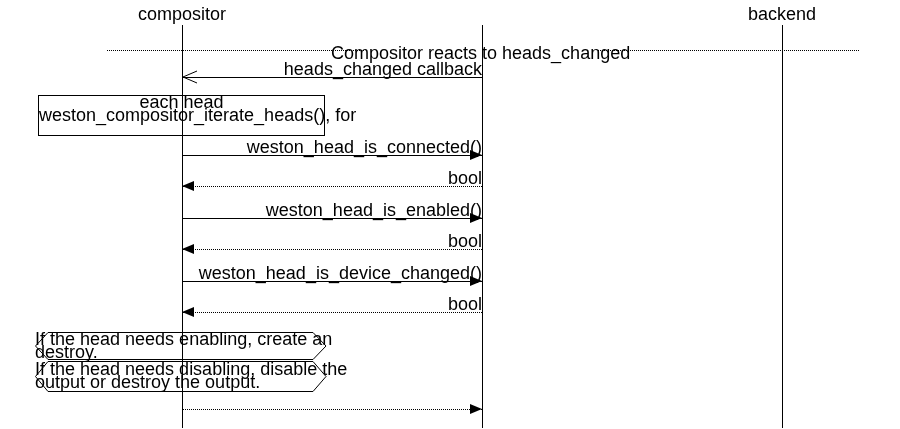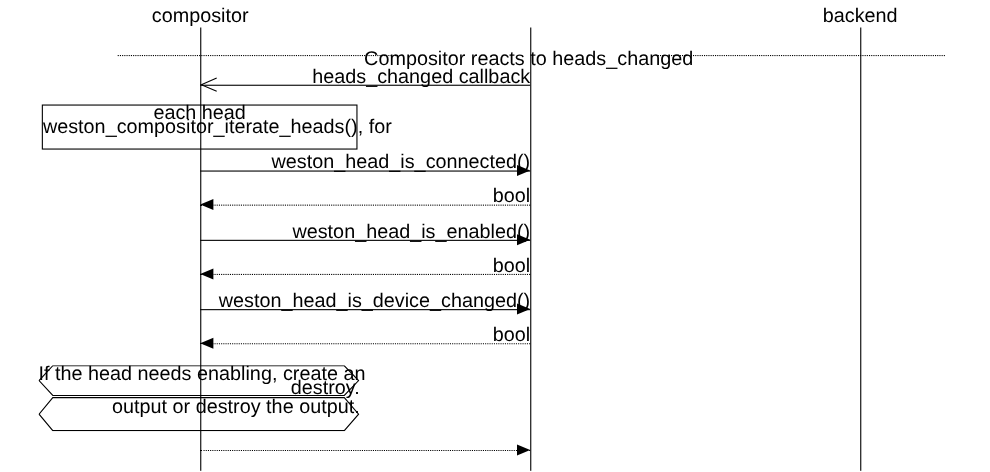--- a/index.html
+++ b/index.html
@@ -76,21 +76,21 @@
     border: 1px solid #000000;
     text-align: center;
     line-height: 13px;
     background: transparent;
   }
   .hex-svg { position: absolute; left: 3px; }
   .hex-text {
     position: absolute;
     left: 3px;
     width: 292px;
-    text-align: right;
+    text-align: left;
     line-height: 13px;
   }
   .note-line { white-space: nowrap; }
 </style>
 </head>
 <body>
 
 <div id="diagram">
 
   <div class="plabel" style="left:75px">compositor</div>
@@ -161,20 +161,21 @@
       <div class="note-line">If the head needs enabling, create an</div>
       <div class="note-line">destroy.</div>
     </div>
   </div>
 
   <div>
     <svg class="hex-svg" style="top:361px" width="292" height="31">
       <polygon points="13,0.5 278,0.5 291,15.5 278,30.5 13,30.5 0.5,15.5" fill="none" stroke="#000000" stroke-width="1"></polygon>
     </svg>
     <div class="hex-text" style="top:363px">
+      <div class="note-line">If the head needs disabling, disable the</div>
       <div class="note-line">output or destroy the output.</div>
     </div>
   </div>
 
   <div>
     <div class="hline dotted" style="left:150px;top:409px;width:300px"></div>
     <div class="arrow-r" style="left:438px;top:404px"></div>
   </div>
 
 </div>

